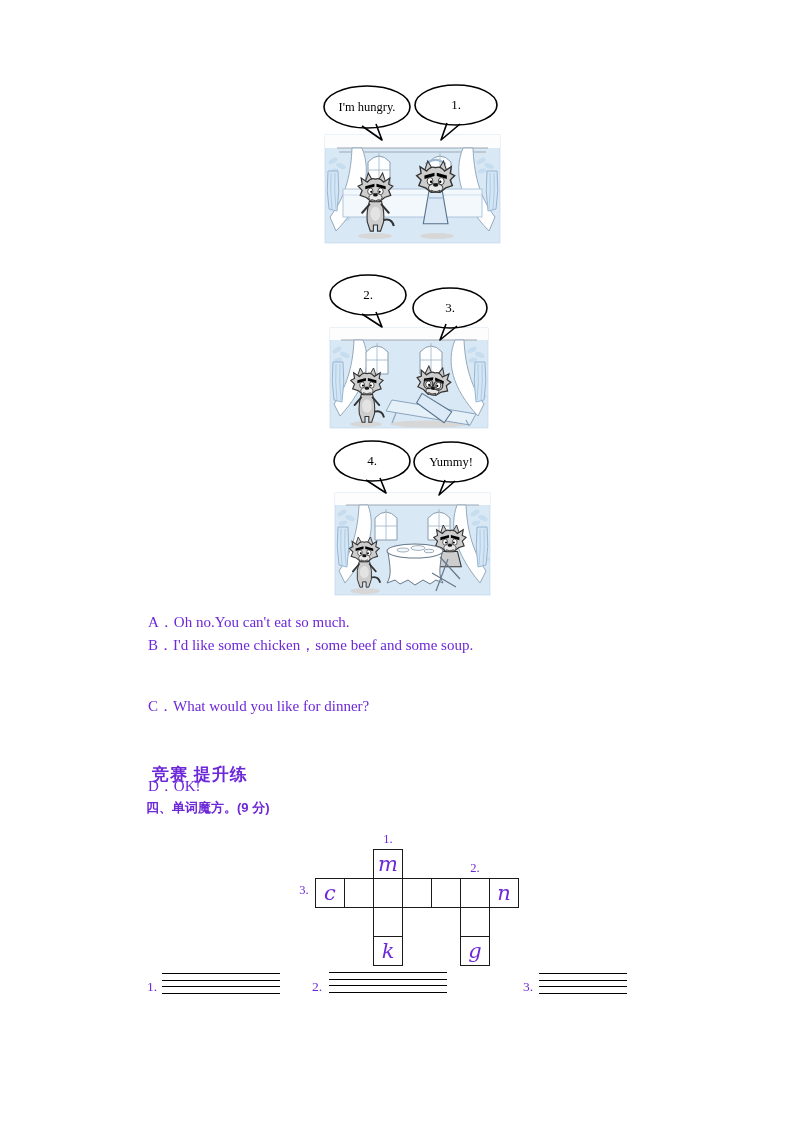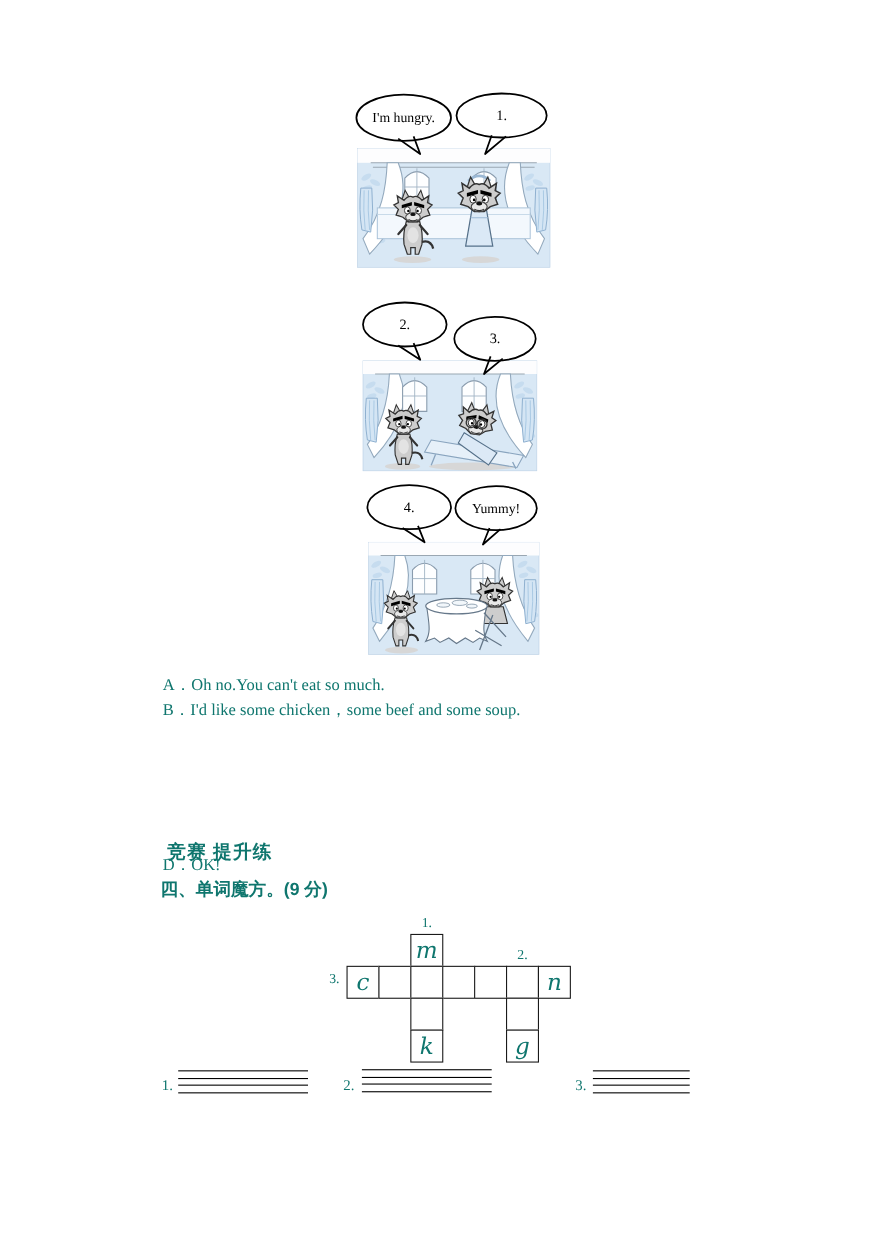--- a/index.html
+++ b/index.html
@@ -1,23 +1,23 @@
 <!DOCTYPE html>
 <html style="--bg: #d9e8f5; --decor: #c6dcef; --curtain: #d4e5f4; --fur: #cdcdcd;"><head>
 <meta charset="utf-8">
 <style>
   html,body{margin:0;padding:0;background:#fff;}
   .page{position:relative;width:627px;height:1122px;background:#fff;overflow:hidden;
-        font-family:"Liberation Serif",serif;color:#0f766e;}
+        font-family:"Liberation Serif",serif;color:#6d28d9;}
   svg text{font-family:"Liberation Serif",serif;fill:#000;}
   .option{position:absolute;left:148px;font-size:15px;white-space:nowrap;text-align:right;}
   .banner{position:absolute;left:152px;top:763px;font-family:"Liberation Sans",sans-serif;
           font-weight:700;font-size:17px;letter-spacing:1px;}
   .exercise{position:absolute;left:146px;top:799px;font-family:"Liberation Sans",sans-serif;
-          font-weight:700;font-size:16px;}
+          font-weight:700;font-size:13px;}
   .puzzle{position:absolute;left:295px;top:833px;width:260px;height:142px;}
   .cell{position:absolute;width:30px;height:30px;border:1.5px solid #1a1a1a;box-sizing:border-box;
         background:#fff;display:flex;align-items:center;justify-content:center;}
   .cell span{font-family:"DejaVu Serif",serif;font-style:italic;font-size:21px;line-height:1;}
   .clue{position:absolute;font-size:12.5px;width:30px;text-align:center;}
   .staff{position:absolute;width:118px;}
   .staff .ln{height:0;border-top:1px solid #000;margin-bottom:5.5px;}
   .staff-num{position:absolute;font-size:13.5px;}
   .panel-svg{position:absolute;}
 </style>
@@ -197,20 +197,21 @@
     </g>
     <g>
       <ellipse cx="120" cy="22" rx="37" ry="20" fill="#fff" stroke="#000" stroke-width="1.6"></ellipse>
       <path d="M124,41 L108,55 L114,40" fill="none" stroke="#000" stroke-width="1.6" stroke-linejoin="round"></path>
       <text x="120" y="26" font-size="12.5" text-anchor="middle">Yummy!</text>
     </g>
   </svg>
 
   <div class="option" style="top:613px">A．Oh no.You can't eat so much.</div>
   <div class="option" style="top:636px">B．I'd like some chicken，some beef and some soup.</div>
+  <div class="option" style="top:697px">C．What would you like for dinner?</div>
   <div class="option" style="top:777px">D．OK!</div>
 
   <div class="banner">竞赛 提升练</div>
   <div class="exercise">四、单词魔方。(9 分)</div>
 
   <div class="puzzle">
     <div class="clue" style="left:78px;top:-1px">1.</div>
     <div class="clue" style="left:165px;top:28px">2.</div>
     <div class="clue" style="left:-6px;top:50px">3.</div>
 

